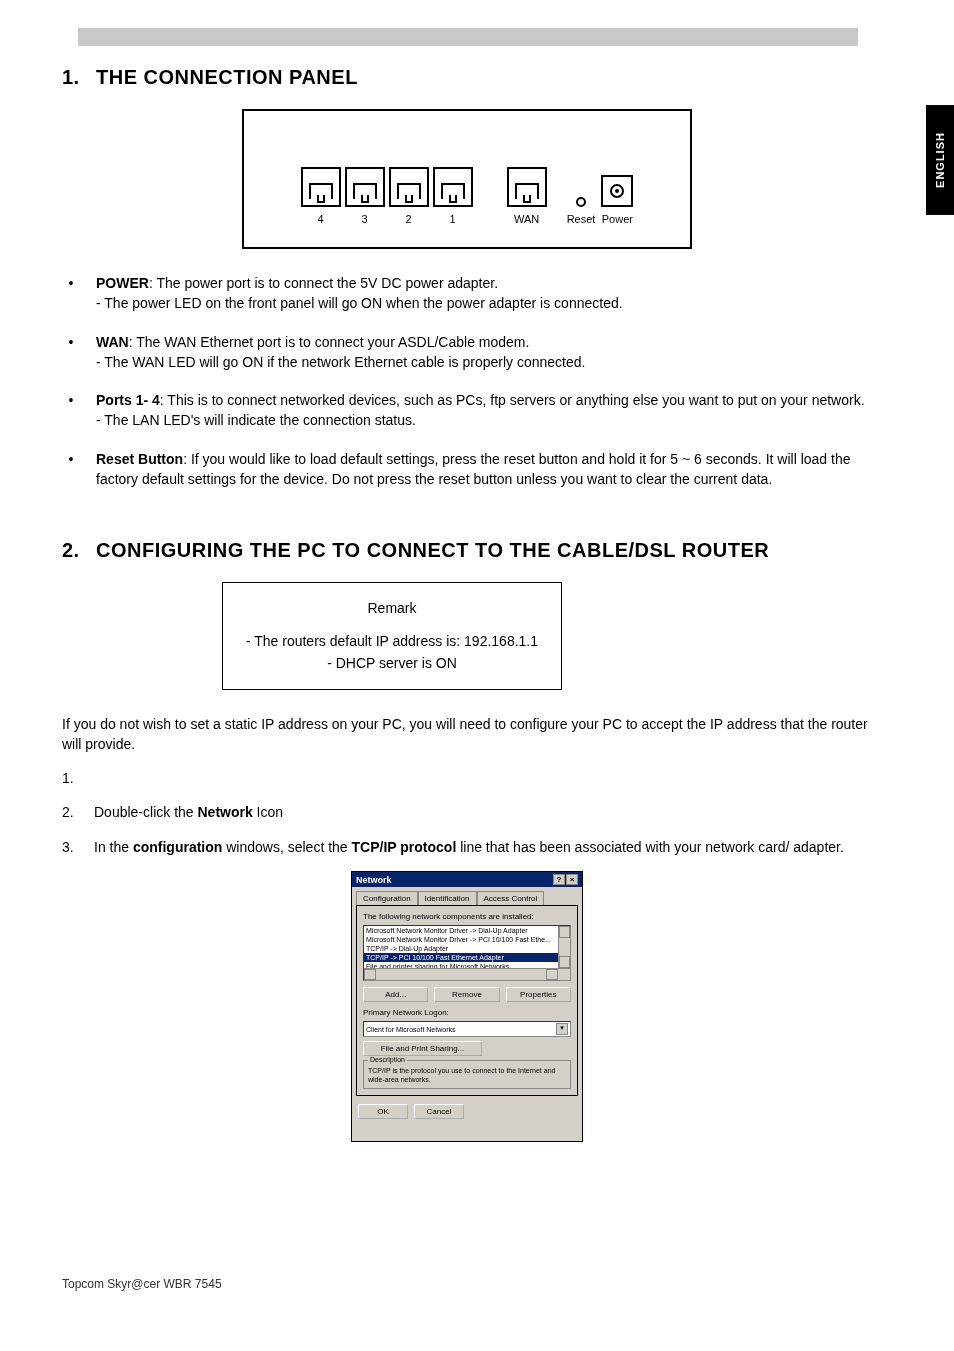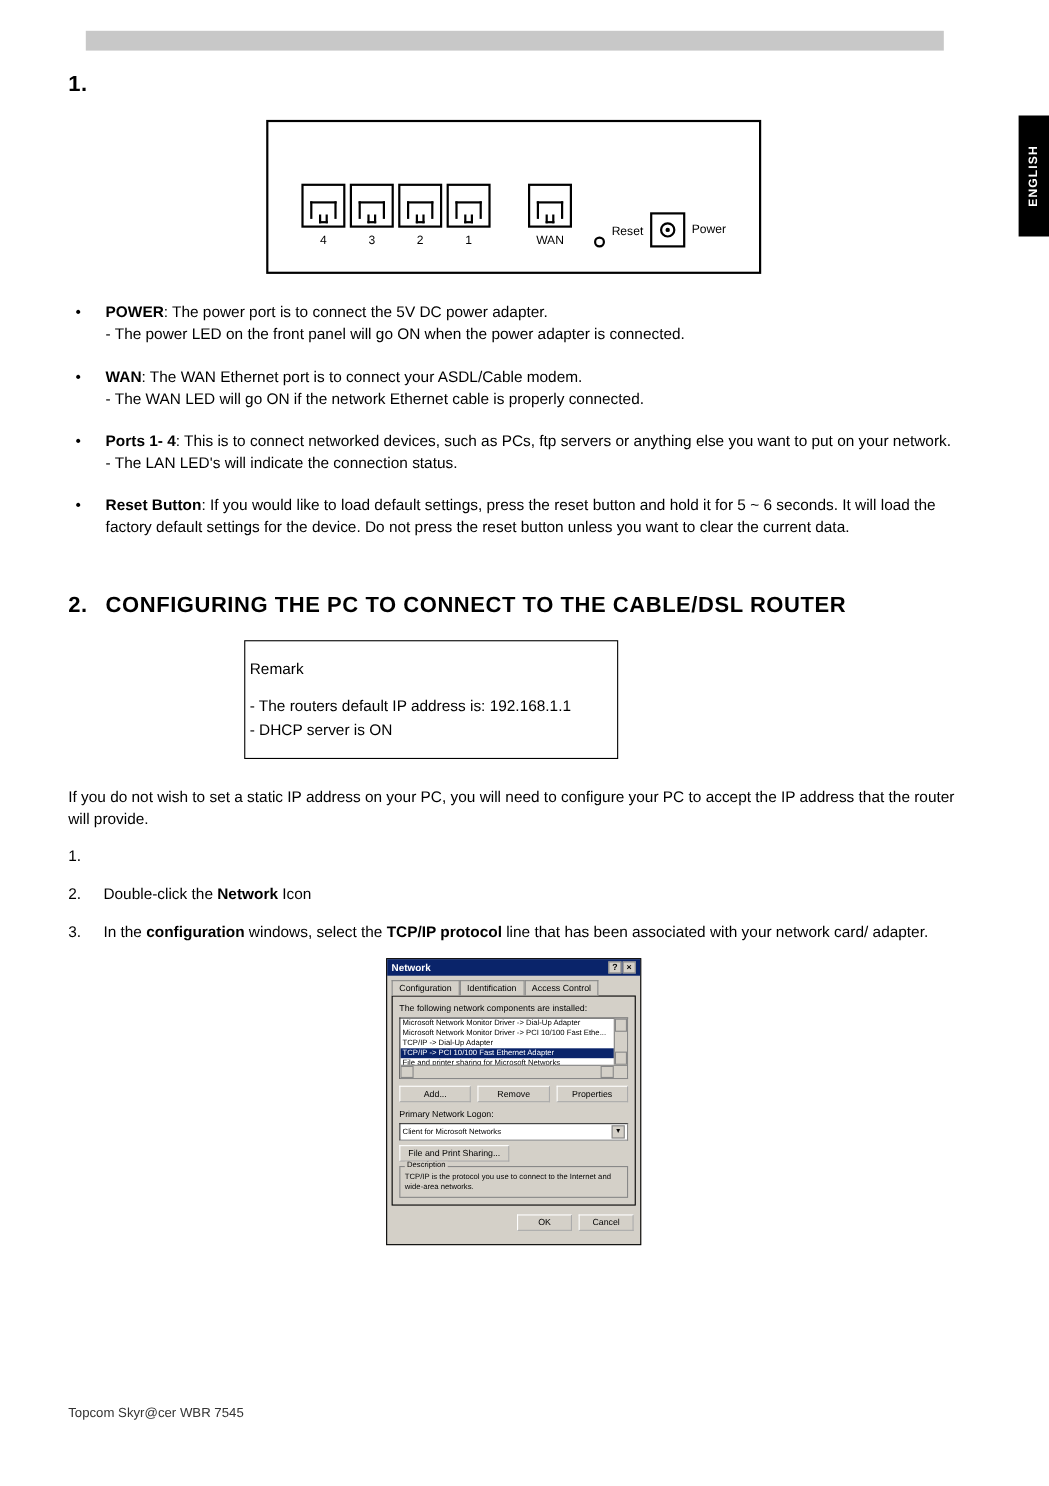--- a/index.html
+++ b/index.html
@@ -81,21 +81,21 @@
   }
   .port::before {
     content: "";
     position: absolute;
     left: 14px; right: 14px; bottom: 2px; height: 6px;
     border: 2px solid #000;
     border-top: none;
   }
   .port-label { font-size: 11px; }
   .reset-power { display: flex; align-items: flex-end; gap: 6px; margin-left: 14px; }
-  .reset-wrap { display: flex; flex-direction: row; align-items: center; gap: 6px; text-align: center; }
+  .reset-wrap { display: flex; flex-direction: column; align-items: center; gap: 6px; text-align: center; }
   .reset-dot {
     width: 10px; height: 10px; border: 2px solid #000; border-radius: 50%;
     margin-top: 18px;
   }
   .power-box {
     width: 32px; height: 32px; border: 2px solid #000;
     display: flex; align-items: center; justify-content: center;
   }
   .power-dot {
     width: 14px; height: 14px; border: 2px solid #000; border-radius: 50%;
@@ -109,20 +109,21 @@
   .dot { width: 10px; text-align: center; font-size: 14px; }
   .bullet-body { flex: 1; }
   .section2 { margin-top: 50px; }
   .remark-box {
     border: 1px solid #000;
     width: 340px;
     margin: 18px 0 18px 160px;
     padding: 14px 4px;
     font-size: 14px;
     line-height: 1.6;
+    text-align: center;
   }
   .para { font-size: 14px; line-height: 1.45; margin: 24px 0 14px 0; }
   .ol-item { display: flex; gap: 14px; font-size: 14px; line-height: 1.45; margin-bottom: 14px; }
   .ol-num { width: 18px; }
   .dialog {
     width: 232px;
     margin: 14px auto 0 auto;
     border: 1px solid #000;
     font-size: 8px;
     background: #d4d0c8;
@@ -182,21 +183,21 @@
   .combo {
     border: 1px inset #888; background: #fff;
     padding: 1px 2px; font-size: 7px;
     display: flex; justify-content: space-between; align-items: center;
     margin-bottom: 4px;
   }
   .combo .drop { width: 12px; height: 12px; background: #d4d0c8; border: 1px solid #888; text-align: center; }
   .fieldset { border: 1px solid #888; padding: 4px; margin-top: 4px; font-size: 7px; }
   .fieldset .legend { position: relative; top: -9px; background: #d4d0c8; padding: 0 2px; display: inline; }
   .fieldset .txt { margin-top: -6px; line-height: 1.3; }
-  .dlg-footer { display: flex; justify-content: flex-end; gap: 6px; padding: 4px 6px 12px 6px; }
+  .dlg-footer { display: flex; gap: 6px; padding: 4px 6px 22px 6px; }
   .dlg-footer .dlg-btn { flex: 0 0 50px; }
   .footer {
     position: absolute;
     bottom: 60px;
     left: 62px;
     right: 62px;
     display: flex;
     font-size: 12px;
     color: #333;
   }
@@ -207,20 +208,21 @@
 <div class="top-bar"></div>
 
 <div class="side-tab">
   <span>ENGLISH</span>
 </div>
 
 <div class="content">
 
   <div class="section-heading">
     <span class="num">1.</span>
+    <span>THE CONNECTION PANEL</span>
   </div>
 
   <div class="panel-diagram">
     <div class="port-group">
       <div class="port-wrap">
           <div class="port"></div>
           <div class="port-label">4</div>
         </div>
       <div class="port-wrap">
           <div class="port"></div>
@@ -342,21 +344,21 @@
         <div class="btn-row">
           <div class="dlg-btn">Add...</div>
           <div class="dlg-btn">Remove</div>
           <div class="dlg-btn">Properties</div>
         </div>
         <div class="caption">Primary Network Logon:</div>
         <div class="combo">
           <span>Client for Microsoft Networks</span>
           <span class="drop">▾</span>
         </div>
-        <div class="dlg-btn" style="width:100px">File and Print Sharing...</div>
+        <div class="dlg-btn" style="width:119px">File and Print Sharing...</div>
         <div class="fieldset">
           <span class="legend">Description</span>
           <div class="txt">TCP/IP is the protocol you use to connect to the Internet and wide-area networks.</div>
         </div>
       </div>
       <div class="dlg-footer">
         <div class="dlg-btn">OK</div>
         <div class="dlg-btn">Cancel</div>
       </div>
     </div>

